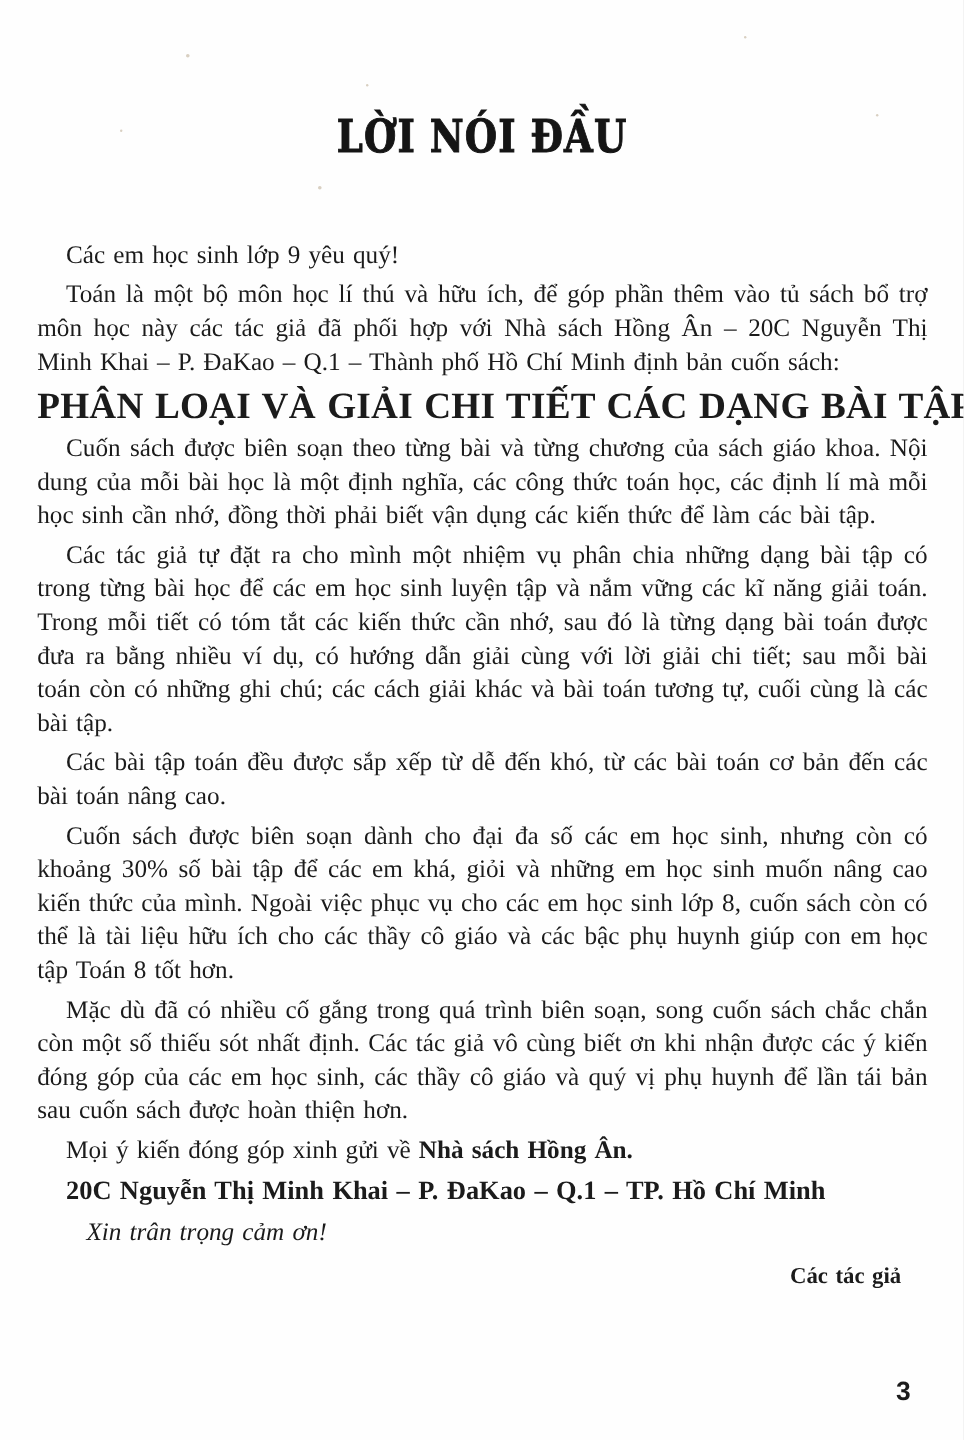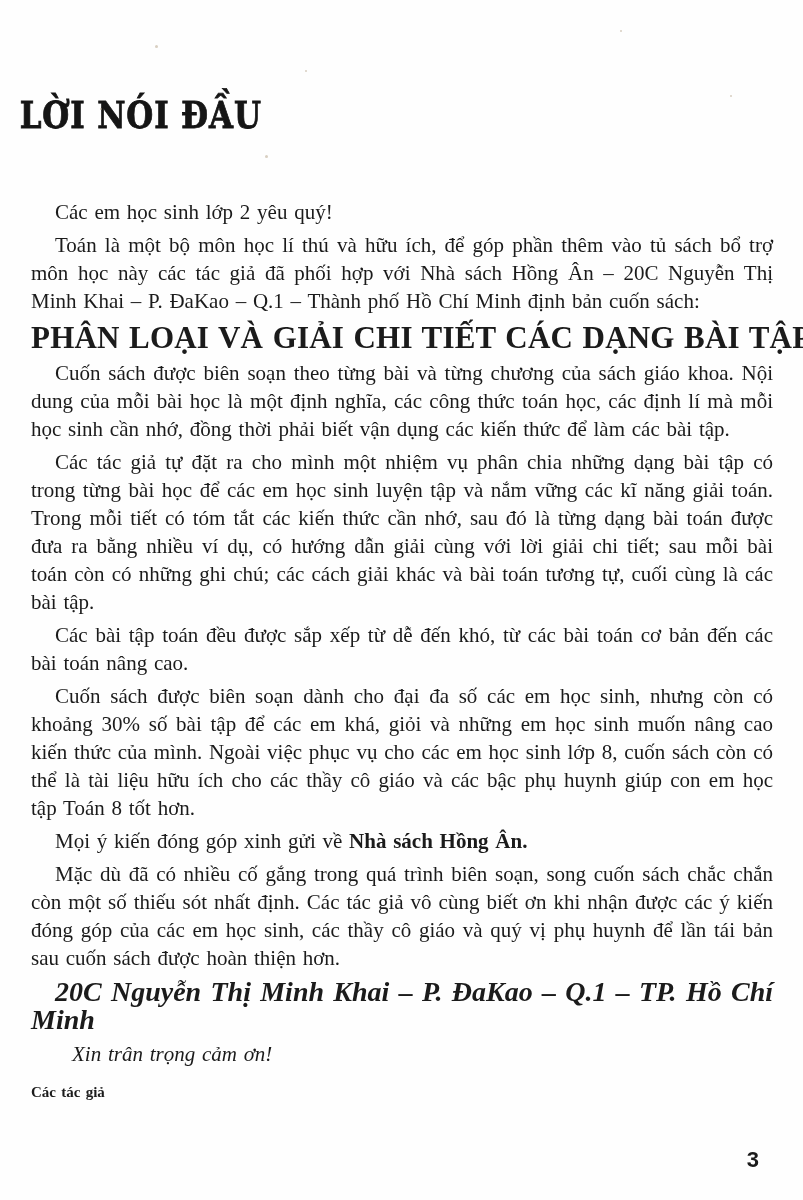--- a/index.html
+++ b/index.html
@@ -18,20 +18,21 @@
     overflow: hidden;
   }
   
   .speck {
     position: absolute;
     border-radius: 50%;
     background: #b9a98f;
     opacity: 0.55;
   }
   .title-wrap {
+    text-align: center;
     padding-top: 94px;
     height: 48px;
   }
   .page-title {
     display: inline-block;
     margin: 0;
     font-family: "DejaVu Serif", serif;
     font-weight: bold;
     font-size: 36px;
     line-height: 1.1;
@@ -55,28 +56,29 @@
   }
   .para.heading {
     margin: 9px 0 7px 0;
     text-align: center;
     text-indent: 0;
     font-size: 31px;
     letter-spacing: 0.2px;
     white-space: nowrap;
   }
   .para.lead-in   { margin-top: 0; }
-  .para.address   { margin: 6px 0; font-size: 28px; font-style: italic; }
+  .para.address   { margin: 6px 0; font-size: 22px; }
   .para.email     { margin: 6px 0; }
   .para.thanks    { margin: 6px 0; }
   .para.signature {
     margin: 10px 0 0 0;
+    text-align: right;
     text-indent: 0;
     padding-right: 22px;
-    font-size: 15px;
+    font-size: 19px;
   }
   .b { font-weight: bold; }
   .i { font-style: italic; margin-left: 17px; }
   .page-number {
     position: absolute;
     right: 44px;
     top: 1147px;
     font-family: "Liberation Sans", sans-serif;
     font-weight: bold;
     font-size: 22px;
@@ -86,29 +88,29 @@
 </head>
 <body>
 
 <div class="page">
 
   <div class="title-wrap">
     <h1 class="page-title">LỜI NÓI ĐẦU</h1>
   </div>
 
   <div class="page-body">
-      <p class="para body lead-in"><span>Các em học sinh lớp 2 yêu quý!</span></p>
+      <p class="para body lead-in"><span>Các em học sinh lớp 9 yêu quý!</span></p>
       <p class="para body"><span>Toán là một bộ môn học lí thú và hữu ích, để góp phần thêm vào tủ sách bổ trợ môn học này các tác giả đã phối hợp với Nhà sách Hồng Ân – 20C Nguyễn Thị Minh Khai – P. ĐaKao – Q.1 – Thành phố Hồ Chí Minh định bản cuốn sách:</span></p>
       <p class="para heading"><span class="b">PHÂN LOẠI VÀ GIẢI CHI TIẾT CÁC DẠNG BÀI TẬP TOÁN 8</span></p>
       <p class="para body"><span>Cuốn sách được biên soạn theo từng bài và từng chương của sách giáo khoa. Nội dung của mỗi bài học là một định nghĩa, các công thức toán học, các định lí mà mỗi học sinh cần nhớ, đồng thời phải biết vận dụng các kiến thức để làm các bài tập.</span></p>
       <p class="para body"><span>Các tác giả tự đặt ra cho mình một nhiệm vụ phân chia những dạng bài tập có trong từng bài học để các em học sinh luyện tập và nắm vững các kĩ năng giải toán. Trong mỗi tiết có tóm tắt các kiến thức cần nhớ, sau đó là từng dạng bài toán được đưa ra bằng nhiều ví dụ, có hướng dẫn giải cùng với lời giải chi tiết; sau mỗi bài toán còn có những ghi chú; các cách giải khác và bài toán tương tự, cuối cùng là các bài tập.</span></p>
       <p class="para body"><span>Các bài tập toán đều được sắp xếp từ dễ đến khó, từ các bài toán cơ bản đến các bài toán nâng cao.</span></p>
       <p class="para body"><span>Cuốn sách được biên soạn dành cho đại đa số các em học sinh, nhưng còn có khoảng 30% số bài tập để các em khá, giỏi và những em học sinh muốn nâng cao kiến thức của mình. Ngoài việc phục vụ cho các em học sinh lớp 8, cuốn sách còn có thể là tài liệu hữu ích cho các thầy cô giáo và các bậc phụ huynh giúp con em học tập Toán 8 tốt hơn.</span></p>
+      <p class="para body"><span>Mặc dù đã có nhiều cố gắng trong quá trình biên soạn, song cuốn sách chắc chắn còn một số thiếu sót nhất định. Các tác giả vô cùng biết ơn khi nhận được các ý kiến đóng góp của các em học sinh, các thầy cô giáo và quý vị phụ huynh để lần tái bản sau cuốn sách được hoàn thiện hơn.</span></p>
       <p class="para body"><span>Mọi ý kiến đóng góp xinh gửi về </span><span class="b">Nhà sách Hồng Ân.</span></p>
-      <p class="para body"><span>Mặc dù đã có nhiều cố gắng trong quá trình biên soạn, song cuốn sách chắc chắn còn một số thiếu sót nhất định. Các tác giả vô cùng biết ơn khi nhận được các ý kiến đóng góp của các em học sinh, các thầy cô giáo và quý vị phụ huynh để lần tái bản sau cuốn sách được hoàn thiện hơn.</span></p>
       <p class="para address"><span class="b">20C Nguyễn Thị Minh Khai – P. ĐaKao – Q.1 – TP. Hồ Chí Minh</span></p>
       <p class="para thanks"><span class="i">Xin trân trọng cảm ơn!</span></p>
       <p class="para signature"><span class="b">Các tác giả</span></p>
     </div>
 
   <div class="page-number">3</div>
 
 <div class="speck" style="left: 155px; top: 45px; width: 3px; height: 3px;"></div>
     <div class="speck" style="left: 265px; top: 155px; width: 3px; height: 3px;"></div>
     <div class="speck" style="left: 620px; top: 30px; width: 2px; height: 2px;"></div>

